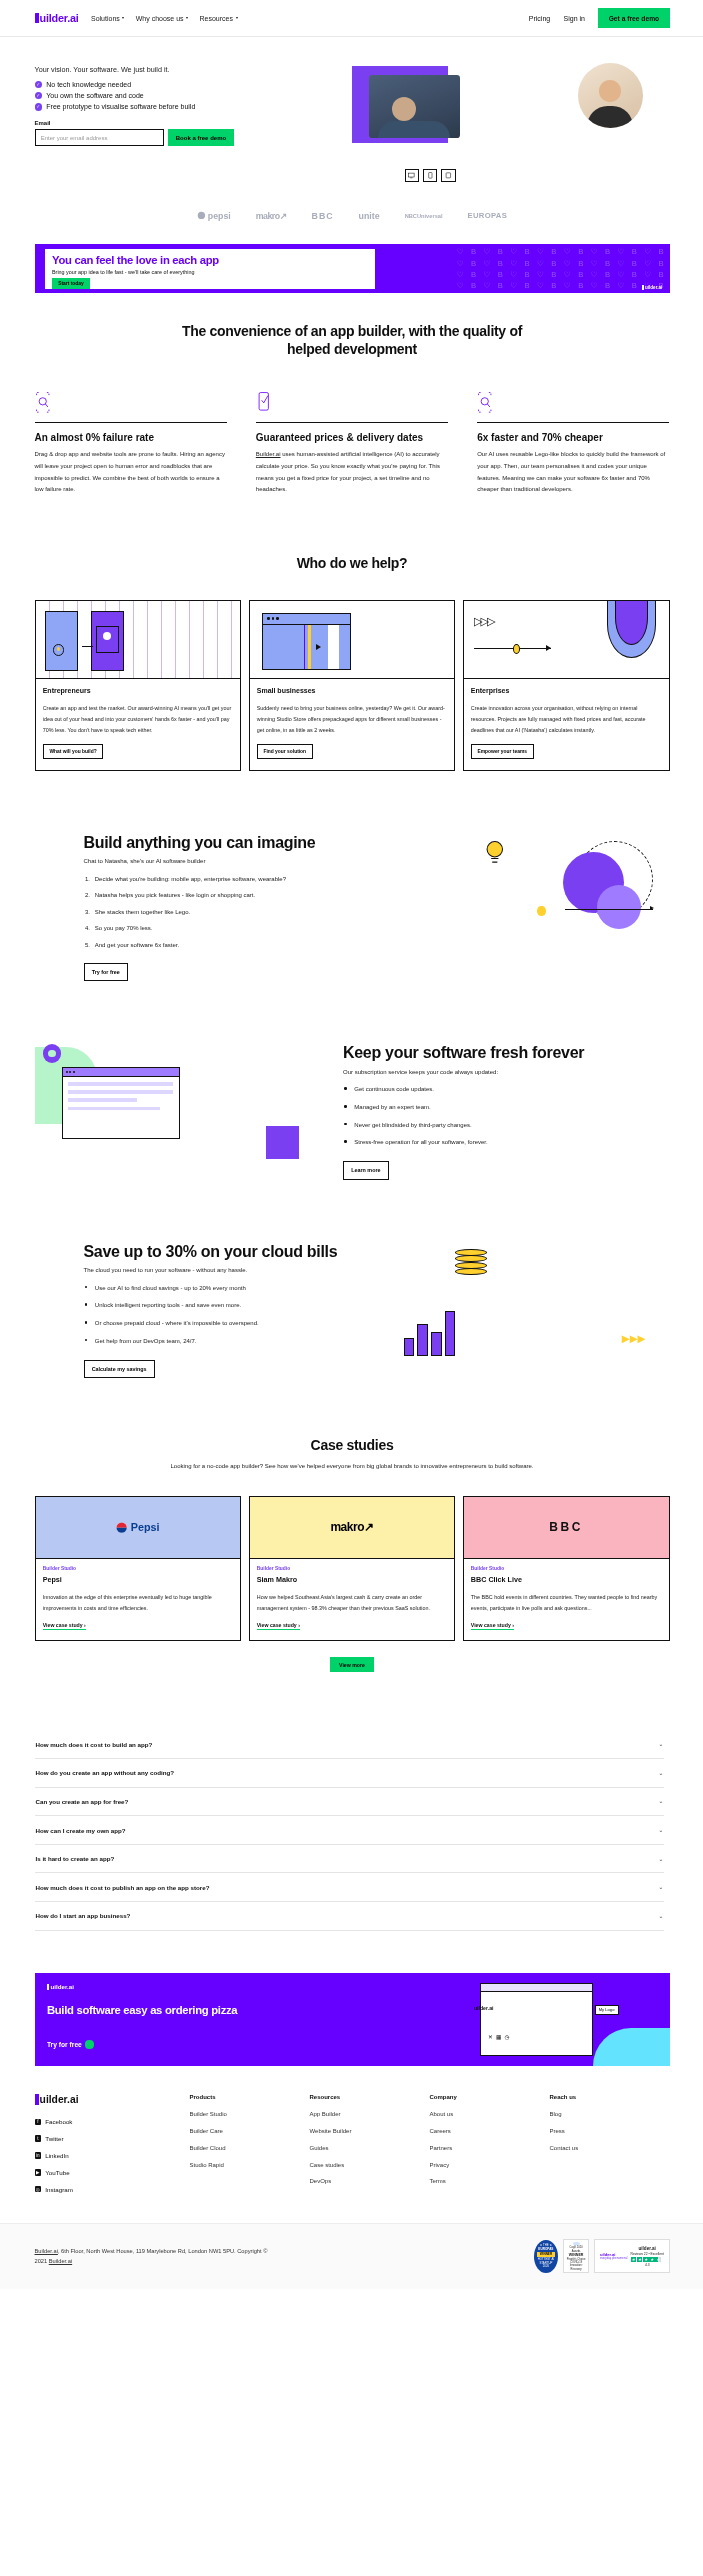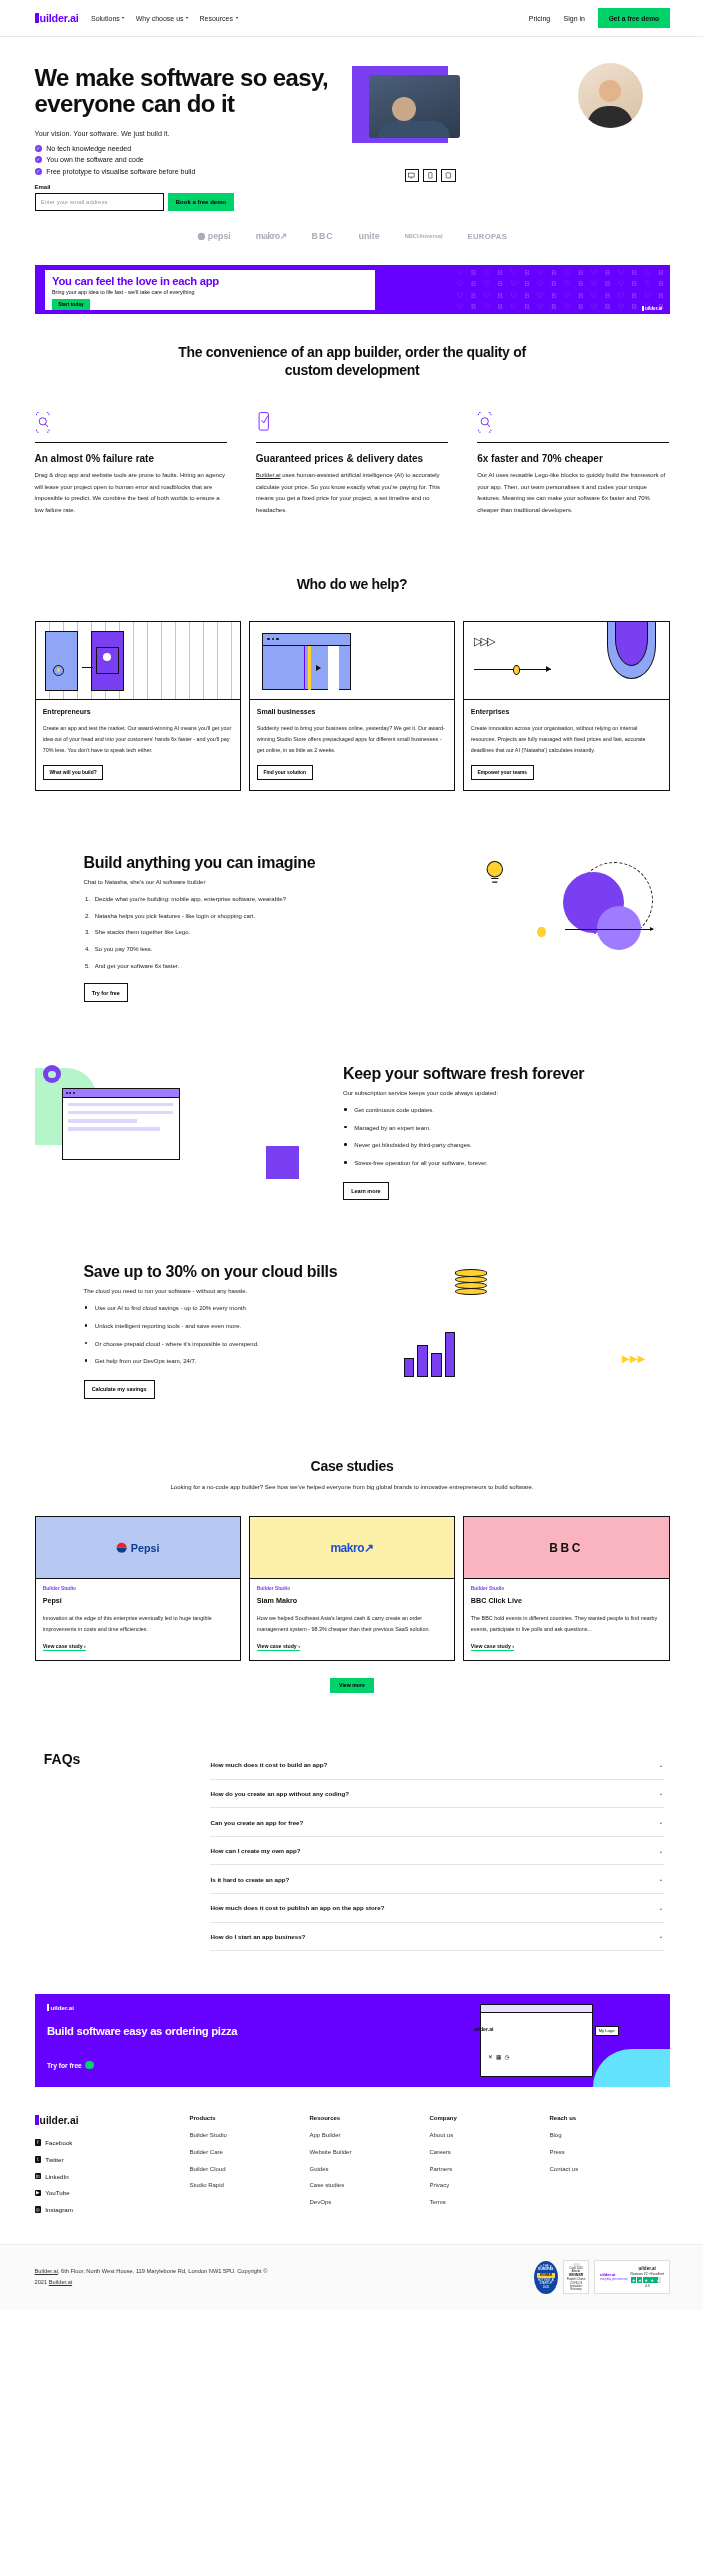--- a/index.html
+++ b/index.html
@@ -221,21 +221,20 @@
     <div class="head-right">
       <span class="hlink">Pricing</span>
       <span class="hlink">Sign in</span>
       <button class="btn-green">Get a free demo</button>
     </div>
   </div>
 </header>
 
 <section class="wrap hero">
   <div class="hero-left">
-    <h1 class="hero-title">We make software so easy, everyone can do it</h1>
     <div class="hero-sub">Your vision. Your software. We just build it.</div>
     <ul class="hero-list">
       <li>
           <span class="tick">✓</span>
           <span>No tech knowledge needed</span>
         </li>
       <li>
           <span class="tick">✓</span>
           <span>You own the software and code</span>
         </li>
@@ -369,21 +368,21 @@
     <div class="love-sub">Bring your app idea to life fast - we'll take care of everything</div>
     <button class="love-cta">Start today</button>
   </div>
   <div class="love-brand">
       <span class="bmark"></span>
       <span>uilder.ai</span>
     </div>
 </section>
 
 <section class="wrap sec">
-  <h2 class="sec-title">The convenience of an app builder, order the quality of custom development</h2>
+  <h2 class="sec-title">The convenience of an app builder, with the quality of helped development</h2>
   <div class="feat-grid">
     <div class="feat">
       <div class="feat-icon">
         <svg viewBox="0 0 30 44" fill="none" stroke="#6600ff" stroke-width="1.6">
             <path d="M3 8V3h7M27 8V3h-7M3 36v5h7M27 36v5h-7" stroke-dasharray="3 3"></path>
             <circle cx="15" cy="20" r="7"></circle>
             <path d="M20 25l5 6"></path>
           </svg>
       </div>
       <div class="feat-rule"></div>
@@ -582,21 +581,21 @@
       </div>
       <div class="cs-body">
         <div class="cs-tag">Builder Studio</div>
         <h3>Pepsi</h3>
         <p>Innovation at the edge of this enterprise eventually led to huge tangible improvements in costs and time efficiencies.</p>
         <span class="cs-link">View case study ›</span>
       </div>
     </div>
     <div class="cs-card">
       <div class="cs-img" style="background:#fdf0a9">
-        <span style="font-size:12px;font-weight:700;color:#1d4ed8;letter-spacing:-0.5px;"><span>makro</span>↗</span>
+        <span style="font-size:12px;font-weight:700;color:#000000;letter-spacing:-0.5px;"><span>makro</span>↗</span>
       </div>
       <div class="cs-body">
         <div class="cs-tag">Builder Studio</div>
         <h3>Siam Makro</h3>
         <p>How we helped Southeast Asia's largest cash &amp; carry create an order management system - 98.3% cheaper than their previous SaaS solution.</p>
         <span class="cs-link">View case study ›</span>
       </div>
     </div>
     <div class="cs-card">
       <div class="cs-img" style="background:#f9b4c0">
@@ -609,21 +608,20 @@
         <span class="cs-link">View case study ›</span>
       </div>
     </div>
   </div>
   <div class="cs-btn-wrap">
     <button class="btn-green-sm">View more</button>
   </div>
 </section>
 
 <section class="wrap faq-wrap">
-  <h2>FAQs</h2>
   <div class="faq-list">
     <div class="faq-item">
         <span class="q">How much does it cost to build an app?</span>
         <span class="chev">⌄</span>
       </div>
     <div class="faq-item">
         <span class="q">How do you create an app without any coding?</span>
         <span class="chev">⌄</span>
       </div>
     <div class="faq-item">

